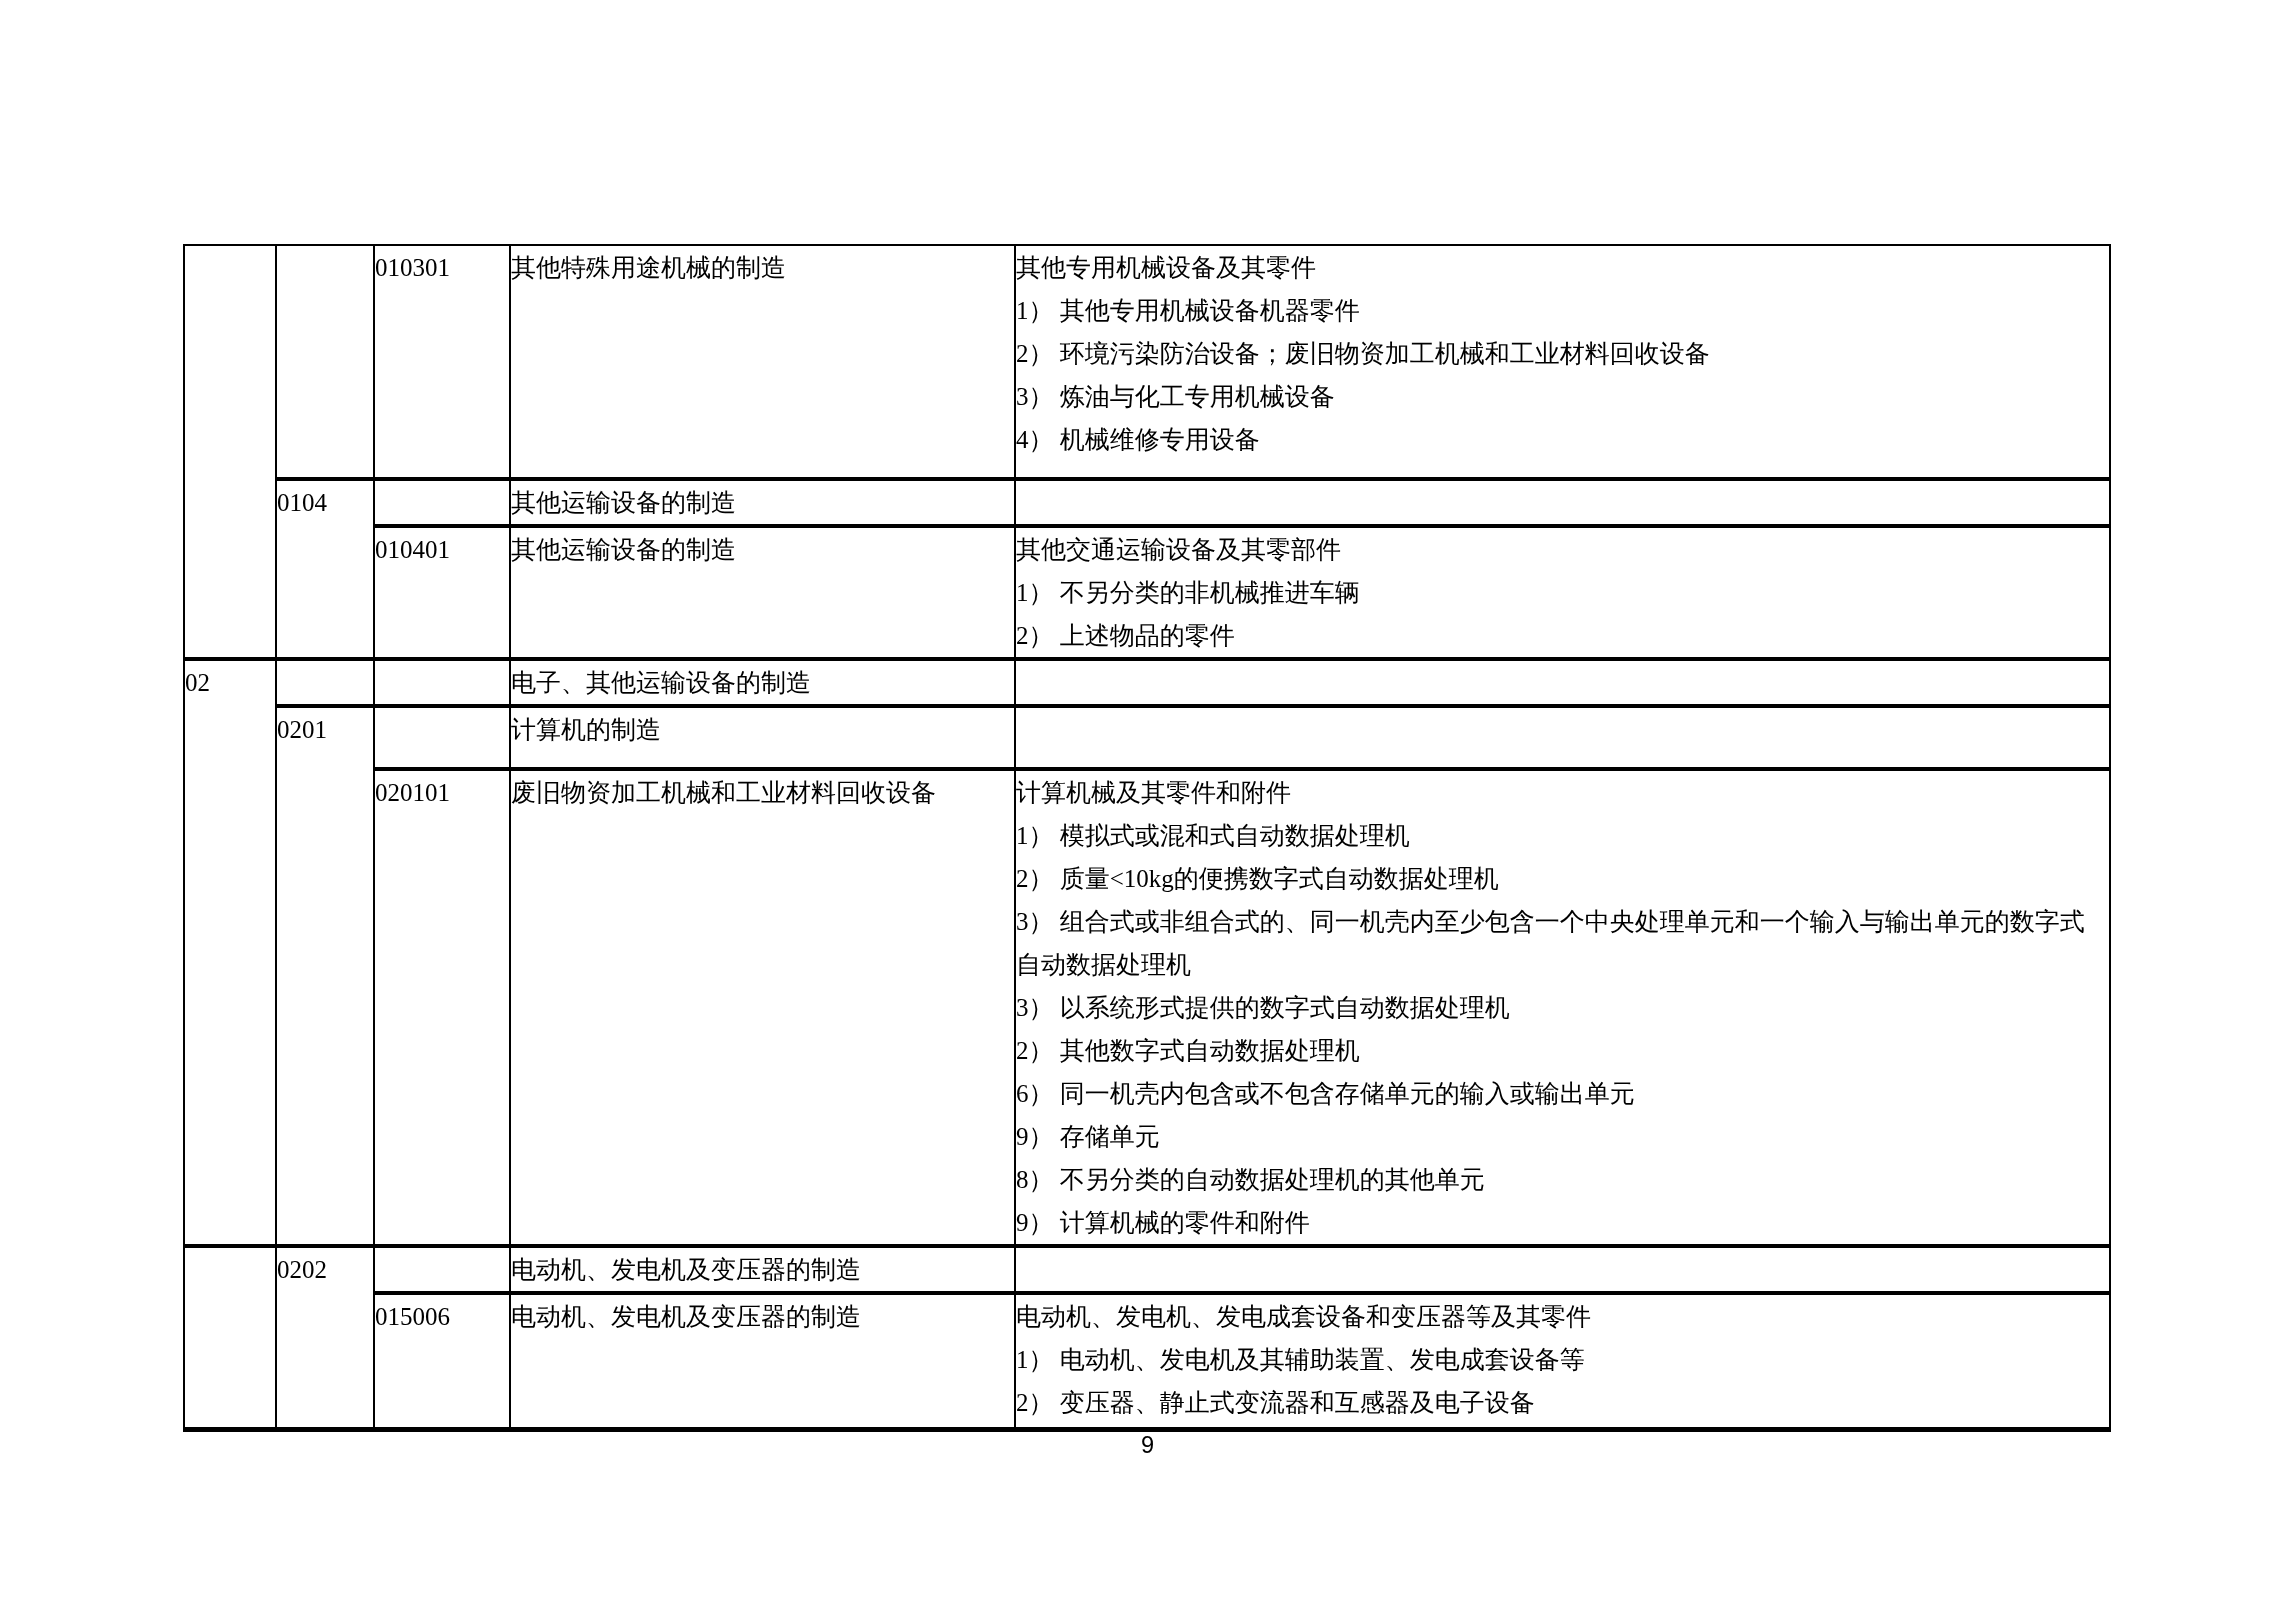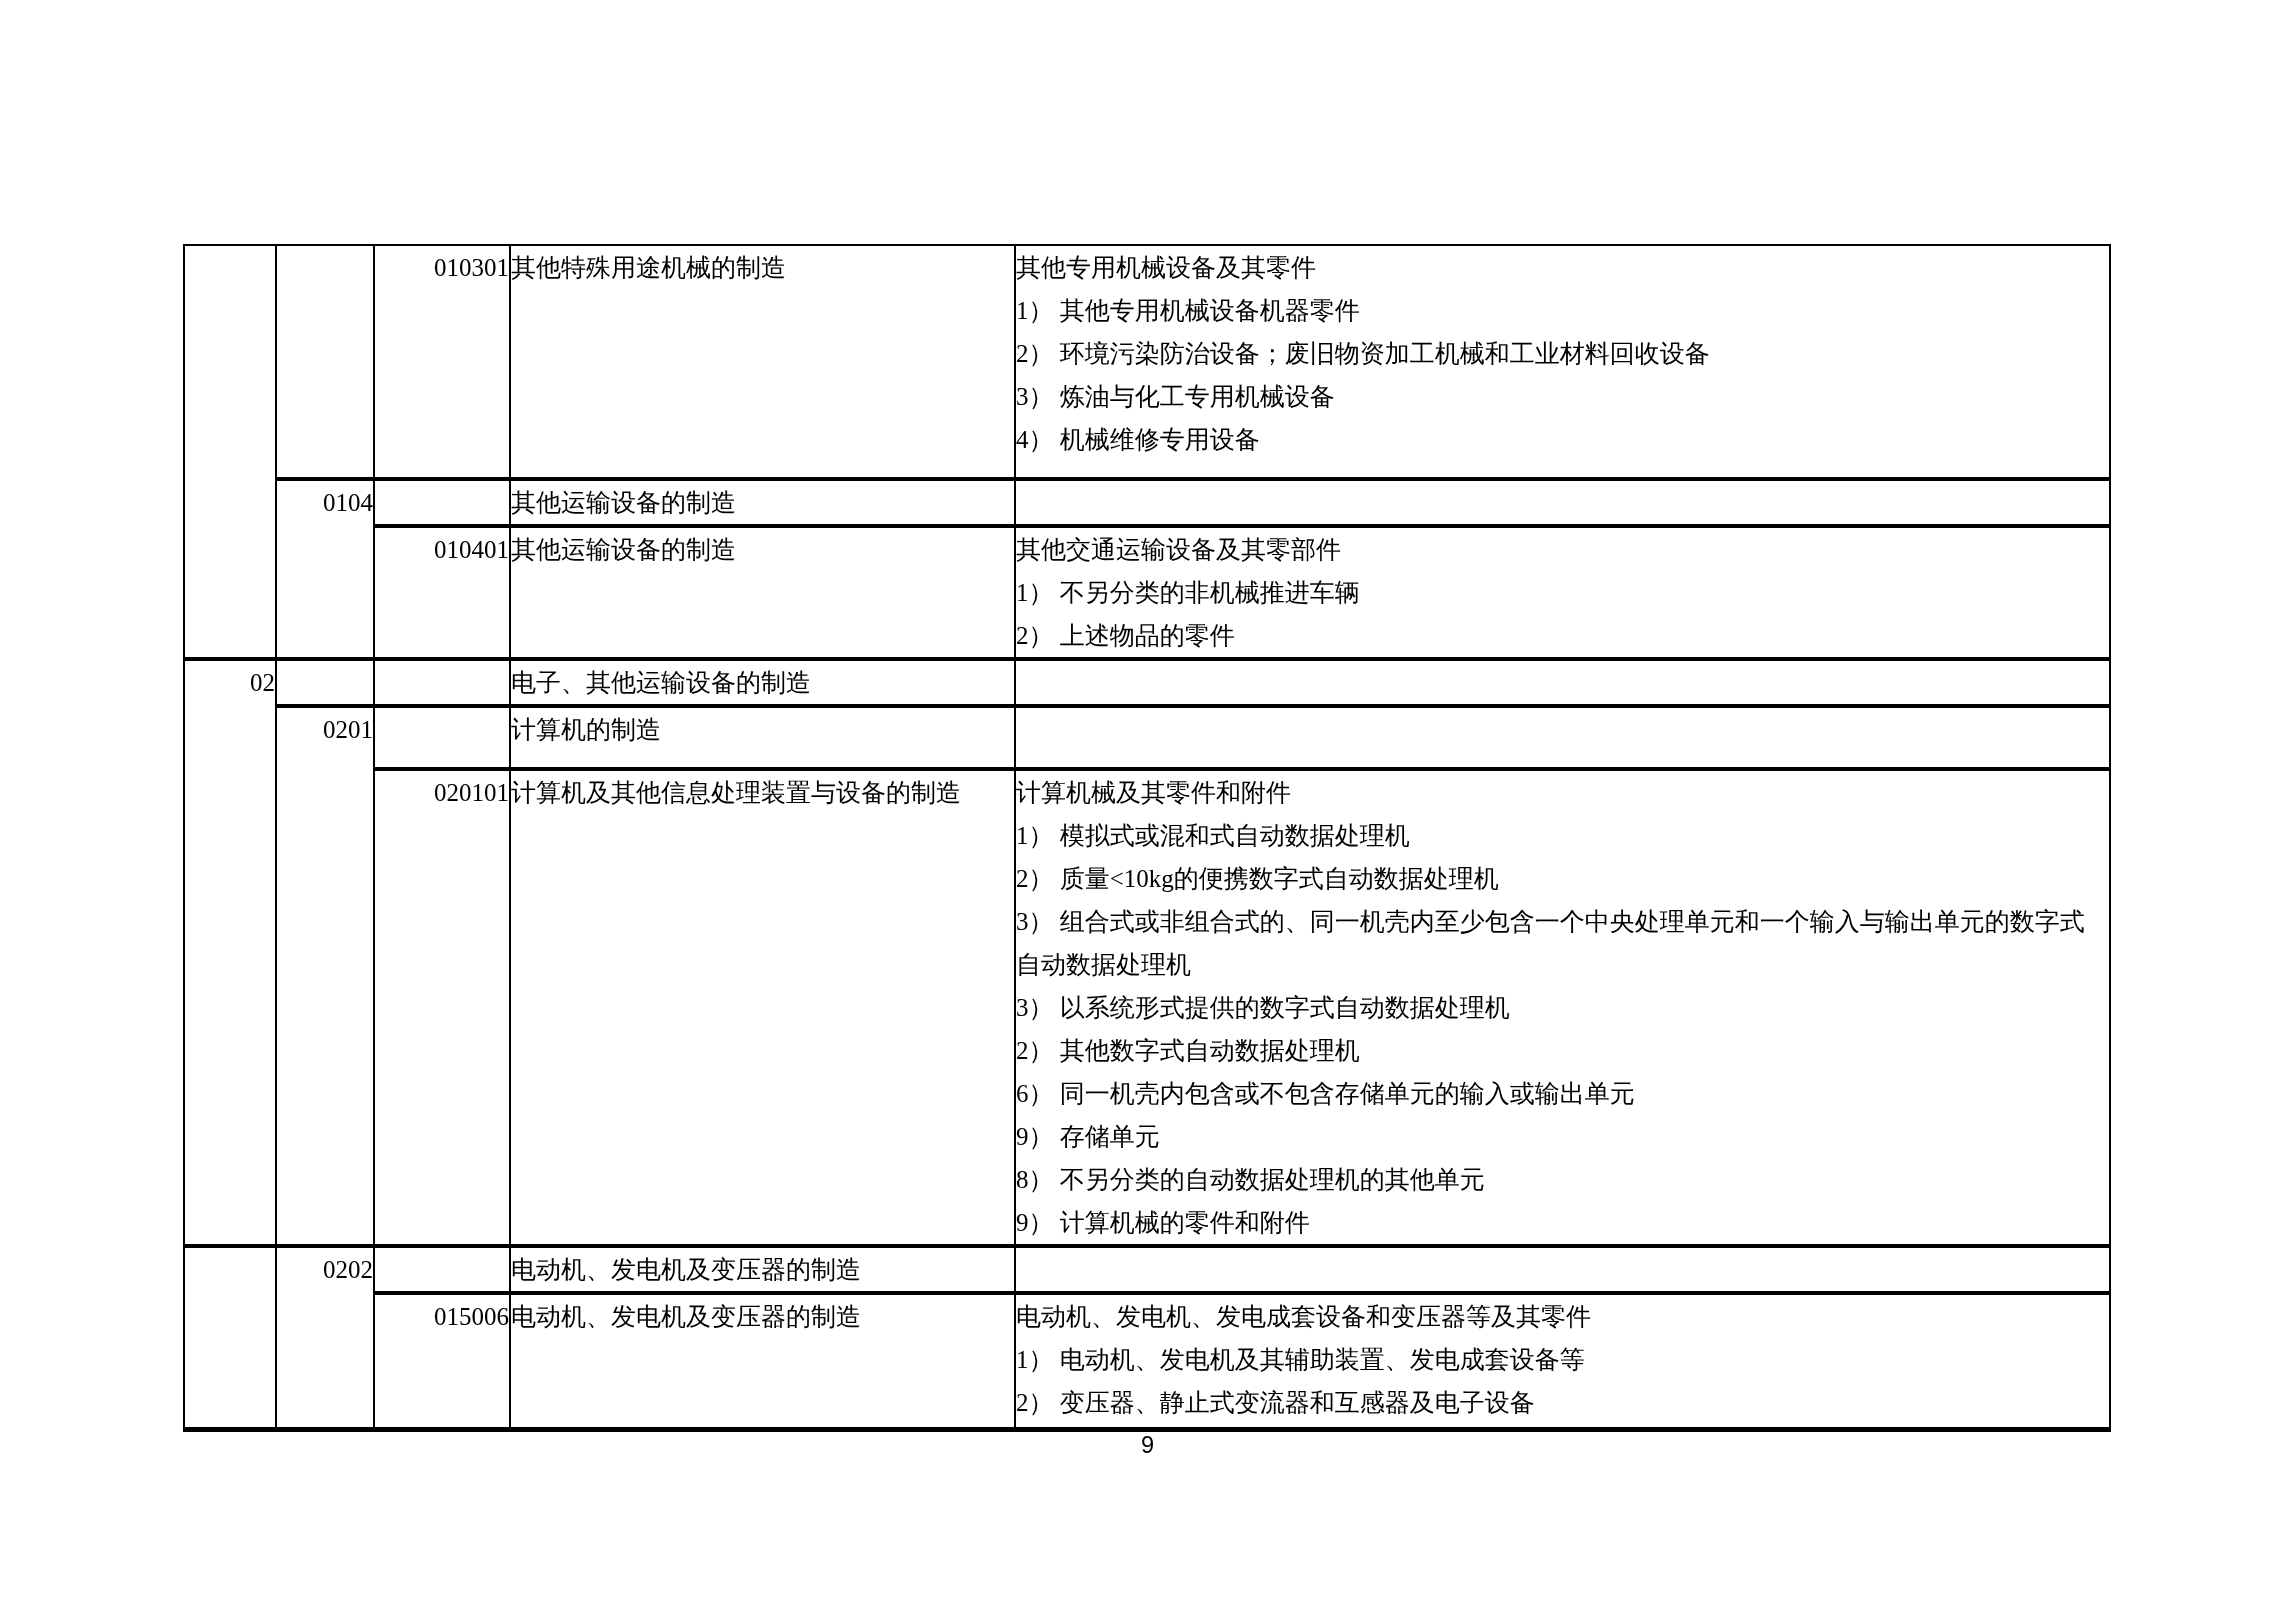--- a/index.html
+++ b/index.html
@@ -29,21 +29,21 @@
     border-top: 0;
     border-bottom: 0;
     padding: 0;
     vertical-align: top;
     font-size: 25px;
     line-height: 43px;
     overflow: hidden;
     word-break: break-all;
   }
   table.doc-table td.bt { border-top: 4.6px solid #000; }
-  td.code { text-align: right; }
+  td.code { text-align: left; }
   td.name { padding-left: 11.8px; padding-right: 5.2px; }
   td.prod { padding-left: 10.5px; padding-right: 1.3px; }
   .page-num {
     position: absolute;
     left: 0;
     top: 1432px;
     width: 2295px;
     text-align: center;
     font-family: "Liberation Sans", "DejaVu Sans", sans-serif;
     font-size: 23.6px;
@@ -98,21 +98,21 @@
       <td class="bt"></td>
     </tr>
     <tr style="height:63px">
       <td rowspan="2" class="code bt">0201</td>
       <td class="bt"></td>
       <td class="name bt">计算机的制造</td>
       <td class="bt"></td>
     </tr>
     <tr style="height:473px">
       <td class="code bt">020101</td>
-      <td class="name bt">计算机及其他信息处理装置与设备的制造</td>
+      <td class="name bt">废旧物资加工机械和工业材料回收设备</td>
       <td class="prod bt">
           <div>计算机械及其零件和附件</div>
           <div>1） 模拟式或混和式自动数据处理机</div>
           <div>2） 质量&lt;10kg的便携数字式自动数据处理机</div>
           <div>3） 组合式或非组合式的、同一机壳内至少包含一个中央处理单元和一个输入与输出单元的数字式自动数据处理机</div>
           <div>3） 以系统形式提供的数字式自动数据处理机</div>
           <div>2） 其他数字式自动数据处理机</div>
           <div>6） 同一机壳内包含或不包含存储单元的输入或输出单元</div>
           <div>9） 存储单元</div>
           <div>8） 不另分类的自动数据处理机的其他单元</div>

